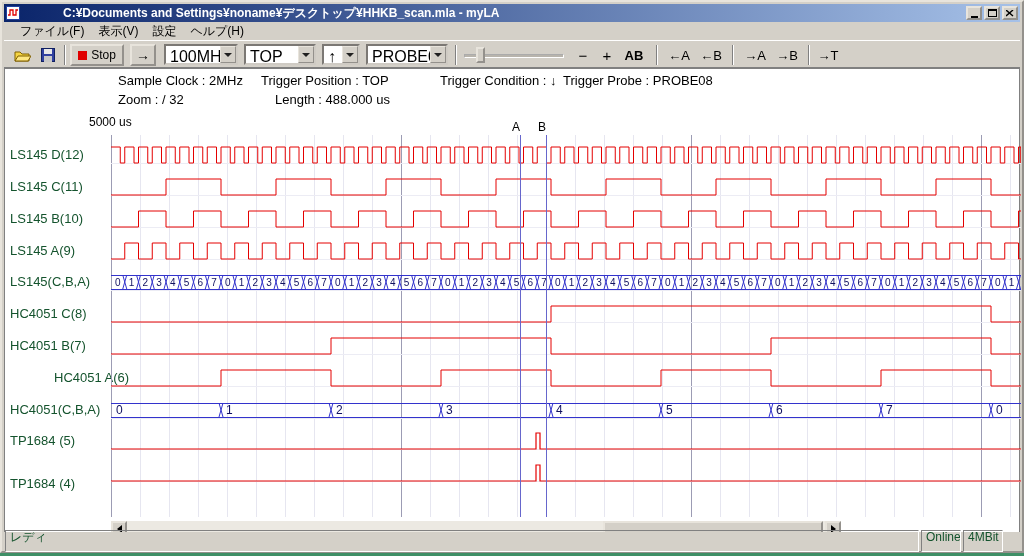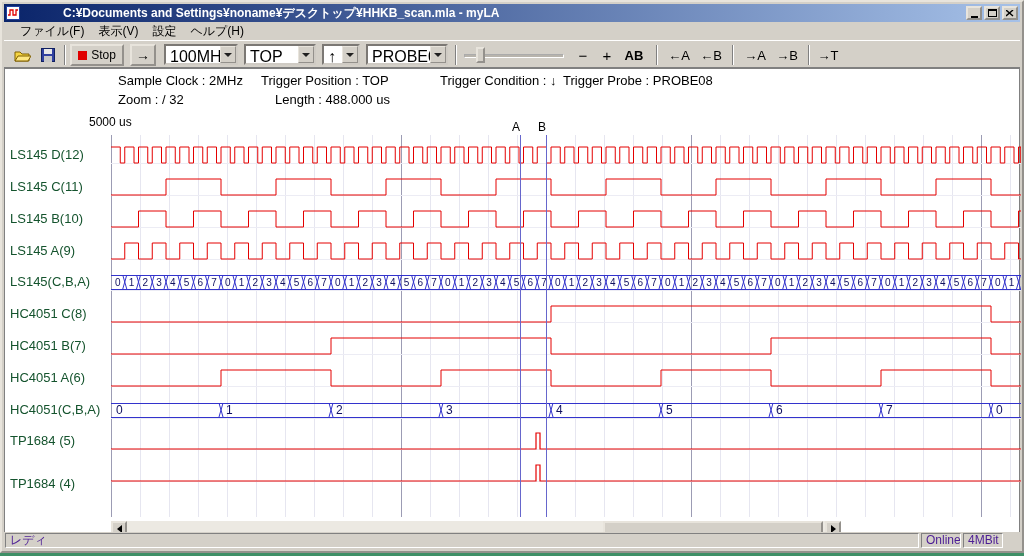--- a/index.html
+++ b/index.html
@@ -64,22 +64,22 @@
   .sb-left { left:0; } .sb-right { right:0; }
   .tri-left { width:0; height:0; border-top:4px solid transparent;
               border-bottom:4px solid transparent; border-right:5px solid #000; }
   .tri-right { width:0; height:0; border-top:4px solid transparent;
                border-bottom:4px solid transparent; border-left:5px solid #000; }
   .sb-thumb { position:absolute; left:492px; top:0; width:220px; height:16px;
               background:#d4d0c8; border:2px outset #e8e4dc; }
   
   .statusbar { position:absolute; left:2px; right:2px; bottom:2px; height:17px;
                background:#d4d0c8; display:flex; align-items:center; gap:2px; padding:1px 1px; }
-  .sb-panel { height:15px; border:1px solid; border-color:#808080 #fff #fff #808080;
-              font-size:12px; padding:0 4px; line-height:13px; color:#4c1d95;
+  .sb-panel { height:22px; border:1px solid; border-color:#808080 #fff #fff #808080;
+              font-size:12px; padding:0 4px; line-height:13px; color:#14532d;
               white-space:nowrap; overflow:hidden; }
   .sb-ready { flex:1 1 auto; }
   .sb-online { width:40px; flex:0 0 auto; }
   .sb-mem { width:40px; flex:0 0 auto; }
   .sb-corner { width:14px; flex:0 0 auto; height:15px; }
 </style>
 </head>
 <body>
 
 <div class="window">
@@ -198,21 +198,21 @@
     <span class="cursor-label" style="left:505px;top:51px;">A</span>
     <span class="cursor-label" style="left:531px;top:51px;">B</span>
 
     <span class="ch-label" style="top:78px;">LS145 D(12)</span>
     <span class="ch-label" style="top:110px;">LS145 C(11)</span>
     <span class="ch-label" style="top:142px;">LS145 B(10)</span>
     <span class="ch-label" style="top:174px;">LS145 A(9)</span>
     <span class="ch-label" style="top:205px;">LS145(C,B,A)</span>
     <span class="ch-label" style="top:237px;">HC4051 C(8)</span>
     <span class="ch-label" style="top:269px;">HC4051 B(7)</span>
-    <span class="ch-label" style="top:301px;">HC4051 A(6)</span>
+    <span class="ch-label" style="top:301px;margin-left:44px;">HC4051 A(6)</span>
     <span class="ch-label" style="top:333px;">HC4051(C,B,A)</span>
     <span class="ch-label" style="top:364px;">TP1684 (5)</span>
     <span class="ch-label" style="top:396px;margin-top:11px;">TP1684 (4)</span>
 
     <svg id="wave-svg" width="910" height="388">
         <line x1="29" y1="2" x2="29" y2="384" stroke="#e6e6f0" stroke-width="1" shape-rendering="crispEdges"></line>
         <line x1="58" y1="2" x2="58" y2="384" stroke="#e6e6f0" stroke-width="1" shape-rendering="crispEdges"></line>
         <line x1="87" y1="2" x2="87" y2="384" stroke="#e6e6f0" stroke-width="1" shape-rendering="crispEdges"></line>
         <line x1="116" y1="2" x2="116" y2="384" stroke="#e6e6f0" stroke-width="1" shape-rendering="crispEdges"></line>
         <line x1="145" y1="2" x2="145" y2="384" stroke="#e6e6f0" stroke-width="1" shape-rendering="crispEdges"></line>

